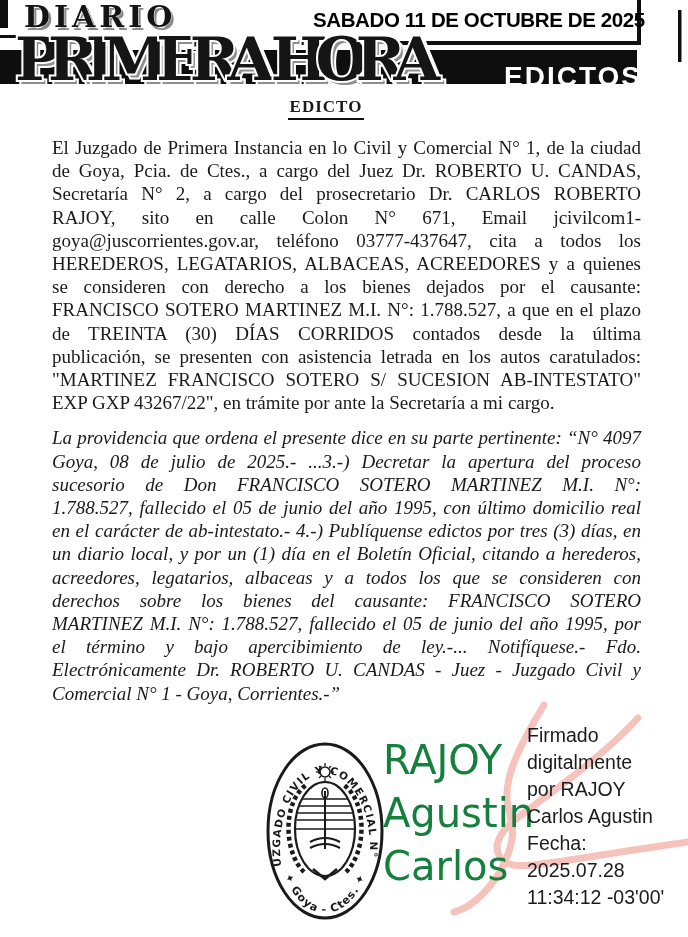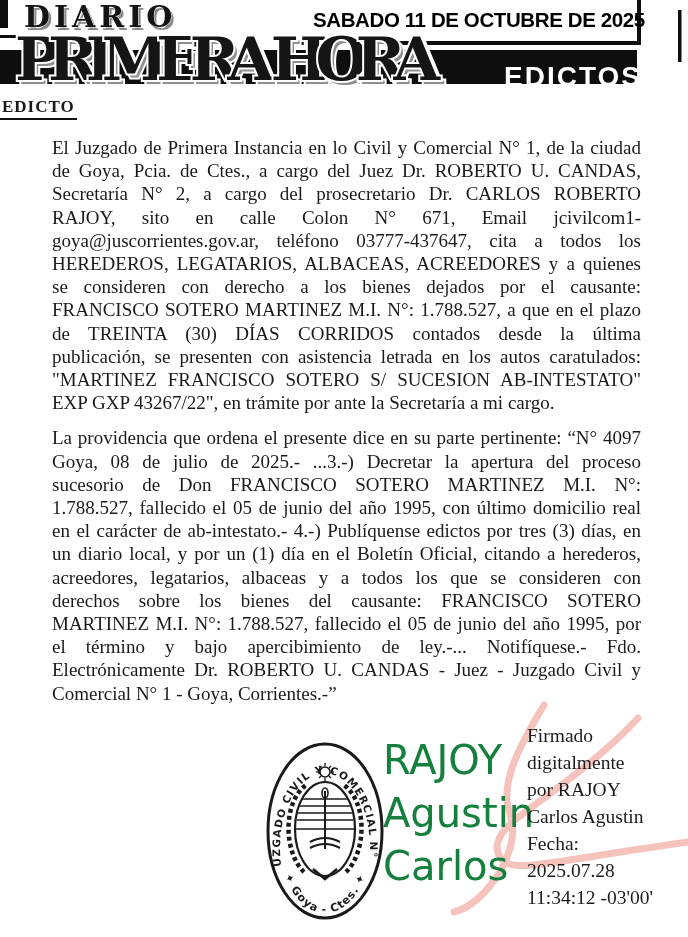--- a/index.html
+++ b/index.html
@@ -4,40 +4,40 @@
 <style>
   html,body{margin:0;padding:0;background:#fff;}
   body{width:688px;height:937px;position:relative;overflow:hidden;
        font-family:"Liberation Serif",serif;color:#1a1a1a;}
   .page{position:relative;width:688px;height:937px;background:#fff;}
 
   
   .masthead{display:block;width:688px;height:90px;}
 
   
-  .title-row{width:652px;text-align:left;margin-top:7px;}
+  .title-row{width:652px;text-align:center;margin-top:7px;}
   .title-row span{display:inline-block;font-weight:bold;font-size:17px;
      letter-spacing:1px;border-bottom:2px solid #111;padding:0 2px 1px 2px;}
 
   
   .paras{margin-left:52px;width:589px;}
   .para{margin-top:16px;}
-  .para + .para{margin-top:12px;}
+  .para + .para{margin-top:12px;font-style:italic;}
   .line{font-size:19px;line-height:23.2px;text-align:justify;
         text-align-last:justify;white-space:normal;}
   .line.last{text-align-last:left;}
 
   
   .seal{position:absolute;left:264px;top:741px;z-index:2;}
   .flourish{position:absolute;left:430px;top:698px;z-index:1;}
   .signer{position:absolute;left:383px;top:734px;z-index:3;
           font-family:"DejaVu Sans",sans-serif;font-size:40px;line-height:53px;
           color:#15803d;}
   .dignote{position:absolute;left:527px;top:722px;z-index:3;
-          font-family:Liberation Serif, serif;font-size:19.5px;line-height:27px;
+          font-family:Liberation Sans, sans-serif;font-size:19.5px;line-height:27px;
           color:#1b1b1b;}
 </style>
 </head>
 <body>
 
 <div class="page">
 
   <svg class="masthead" viewBox="0 0 688 90" xmlns="http://www.w3.org/2000/svg">
     <defs>
       <clipPath id="bandClip">

